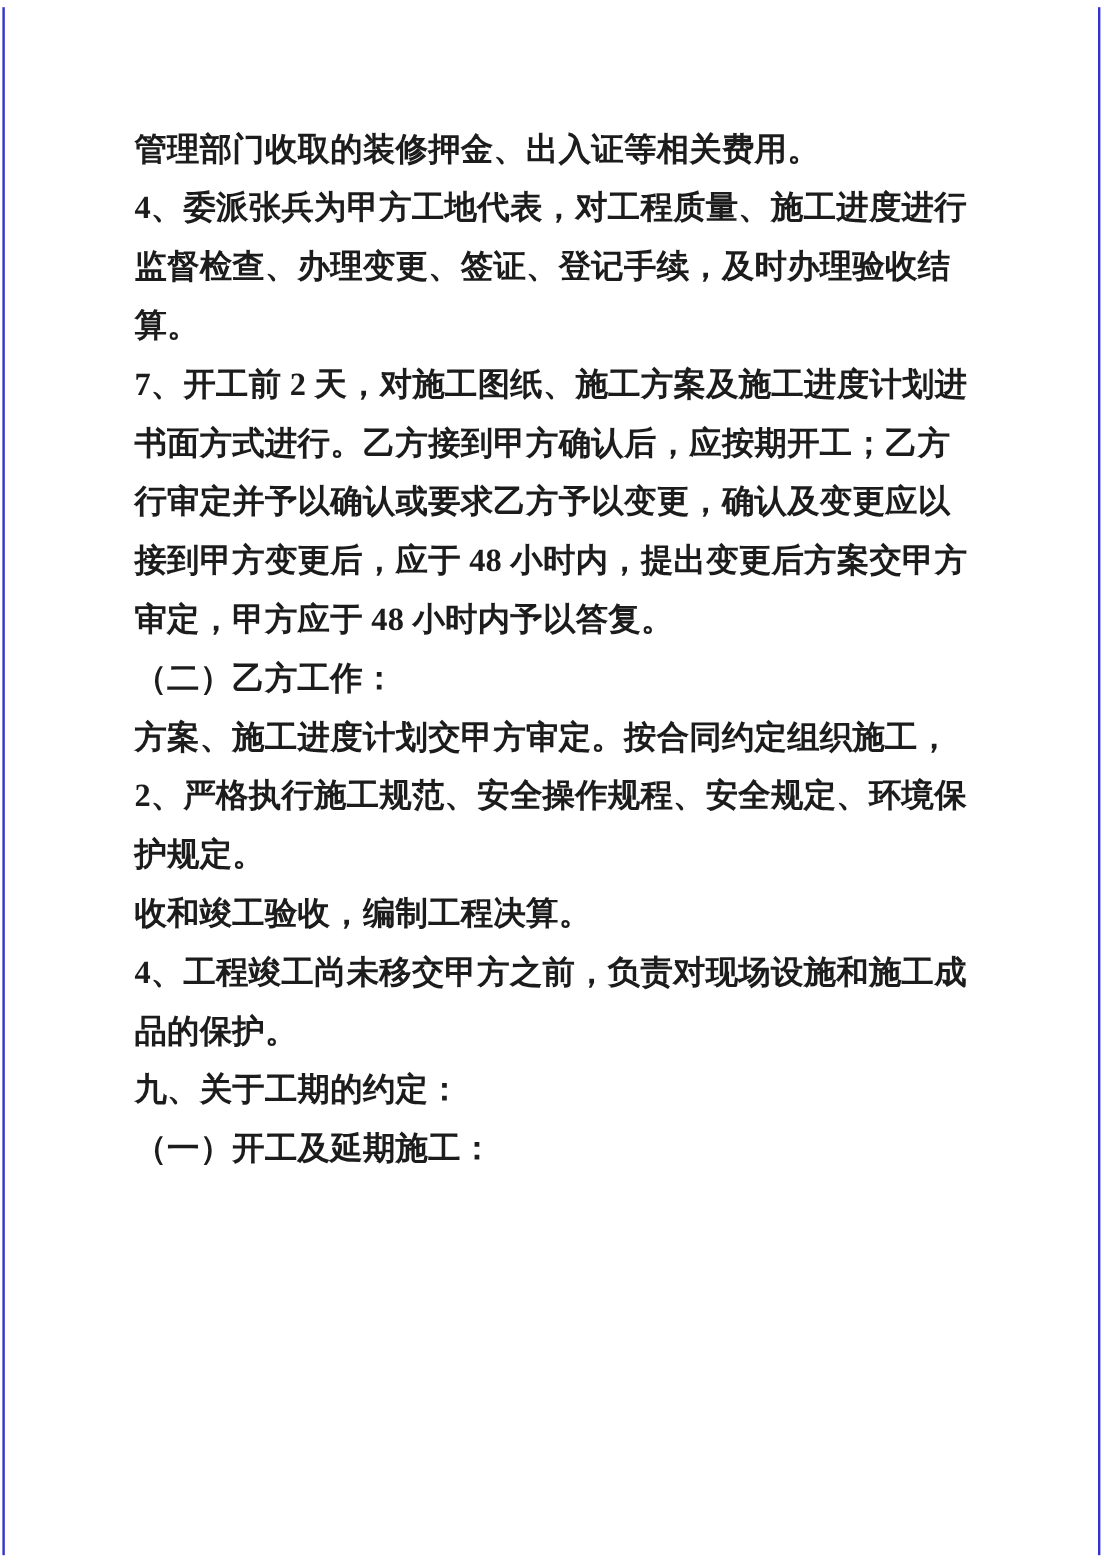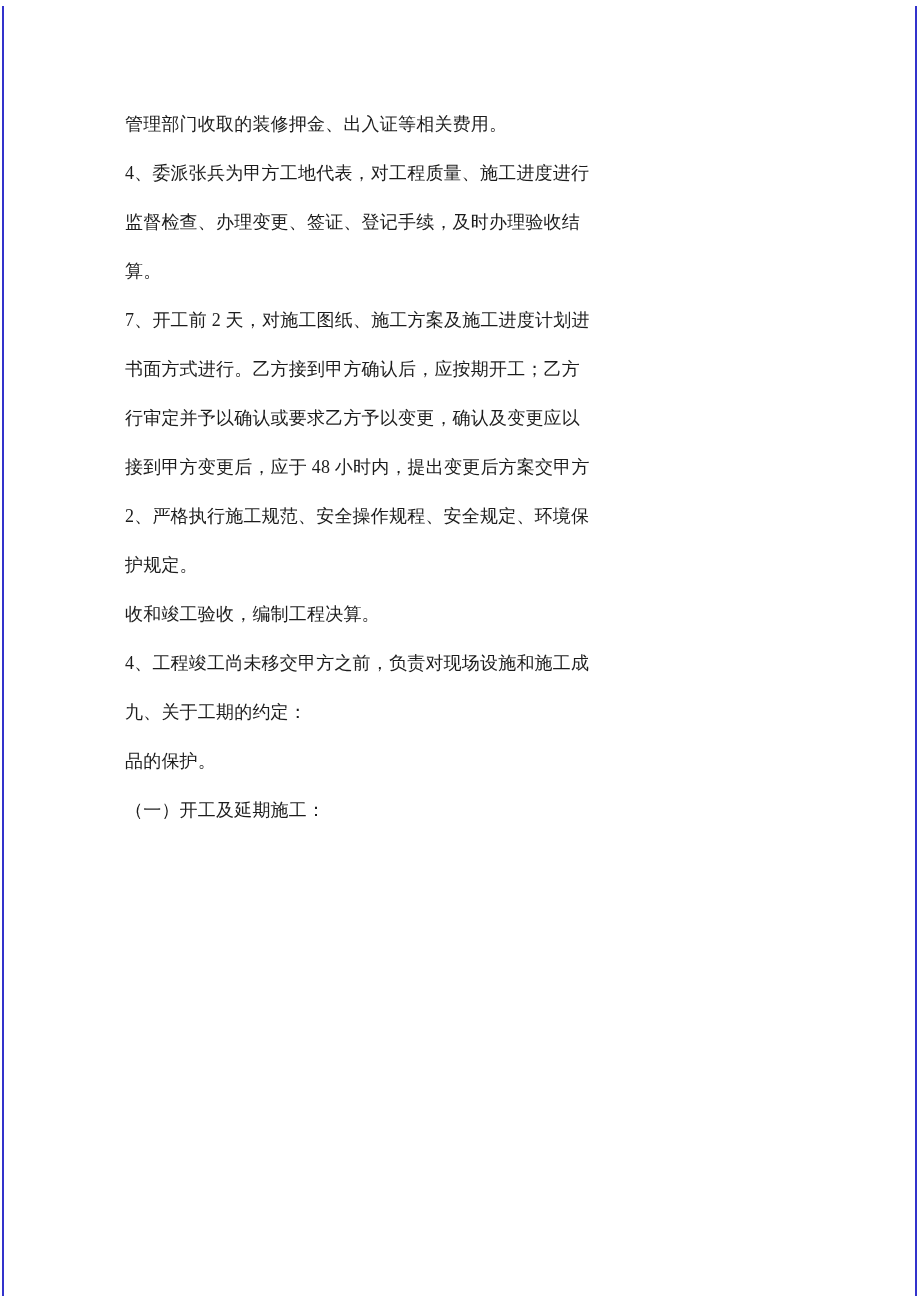--- a/index.html
+++ b/index.html
@@ -31,44 +31,46 @@
   .edge-line.right{right:3px;}
   .doc-content{
     position:absolute;
     left:112px;
     top:100px;
     width:700px;
   }
   .doc-line{
     height:49px;
     line-height:49px;
-    font-size:18px;
+    font-size:27px;
     color:var(--text-color);
     white-space:pre;
     letter-spacing:0.2px;
-    font-weight:400;
-    margin-left:13px;
+    font-weight:700;
   }
 </style>
 </head>
 <body>
 
 <div class="page">
   <div class="edge-line left"></div>
   <div class="edge-line right"></div>
   <div class="doc-content">
       <div class="doc-line">管理部门收取的装修押金、出入证等相关费用。</div>
       <div class="doc-line">4、委派张兵为甲方工地代表，对工程质量、施工进度进行</div>
       <div class="doc-line">监督检查、办理变更、签证、登记手续，及时办理验收结</div>
       <div class="doc-line">算。</div>
       <div class="doc-line">7、开工前 2 天，对施工图纸、施工方案及施工进度计划进</div>
       <div class="doc-line">书面方式进行。乙方接到甲方确认后，应按期开工；乙方</div>
       <div class="doc-line">行审定并予以确认或要求乙方予以变更，确认及变更应以</div>
       <div class="doc-line">接到甲方变更后，应于 48 小时内，提出变更后方案交甲方</div>
+      <div class="doc-line">审定，甲方应于 48 小时内予以答复。</div>
+      <div class="doc-line">（二）乙方工作：</div>
+      <div class="doc-line">方案、施工进度计划交甲方审定。按合同约定组织施工，</div>
       <div class="doc-line">2、严格执行施工规范、安全操作规程、安全规定、环境保</div>
       <div class="doc-line">护规定。</div>
       <div class="doc-line">收和竣工验收，编制工程决算。</div>
       <div class="doc-line">4、工程竣工尚未移交甲方之前，负责对现场设施和施工成</div>
+      <div class="doc-line">品的保护。</div>
       <div class="doc-line">九、关于工期的约定：</div>
-      <div class="doc-line">品的保护。</div>
       <div class="doc-line">（一）开工及延期施工：</div>
     </div>
 </div>
 
 </body></html>

